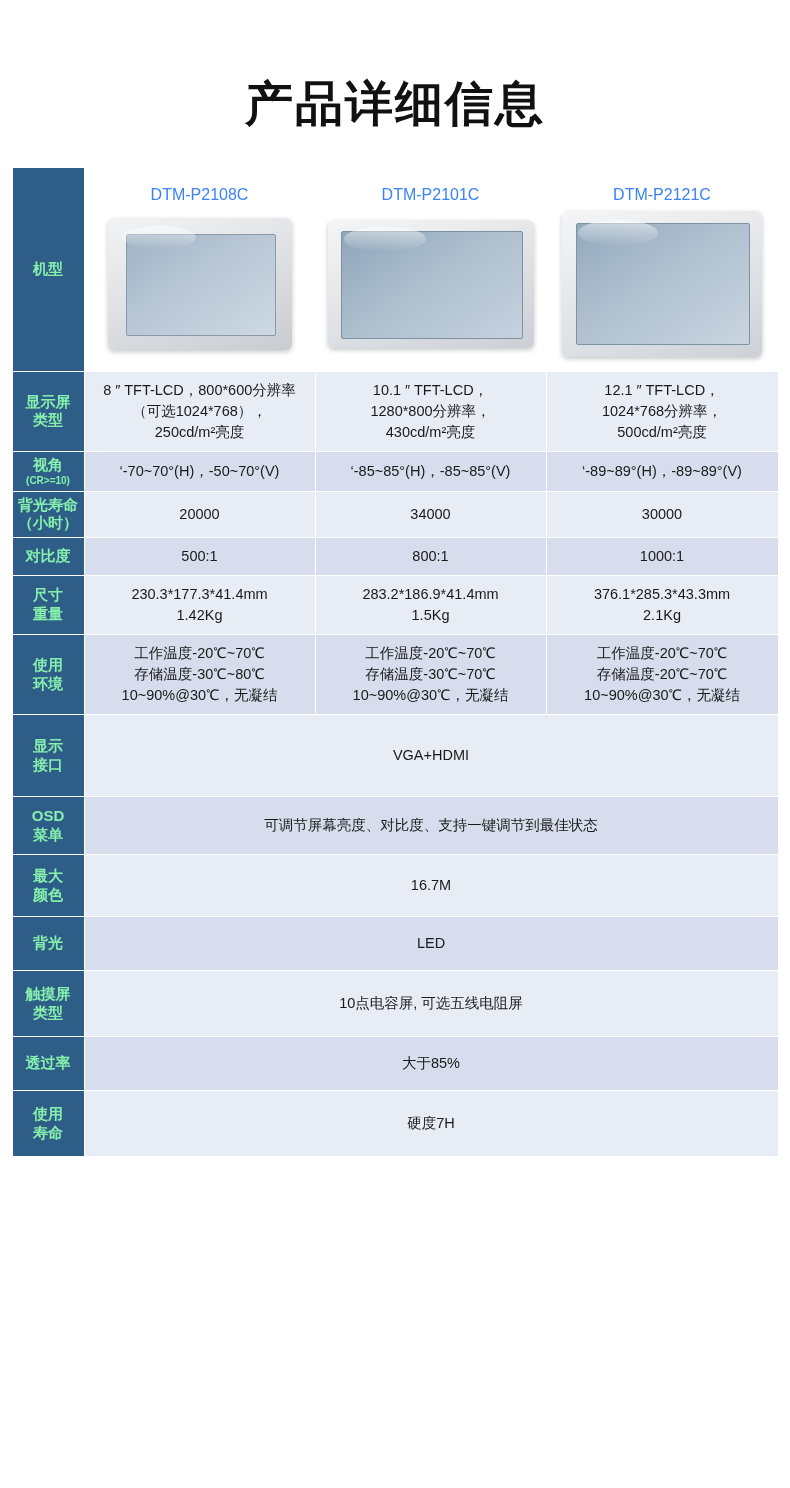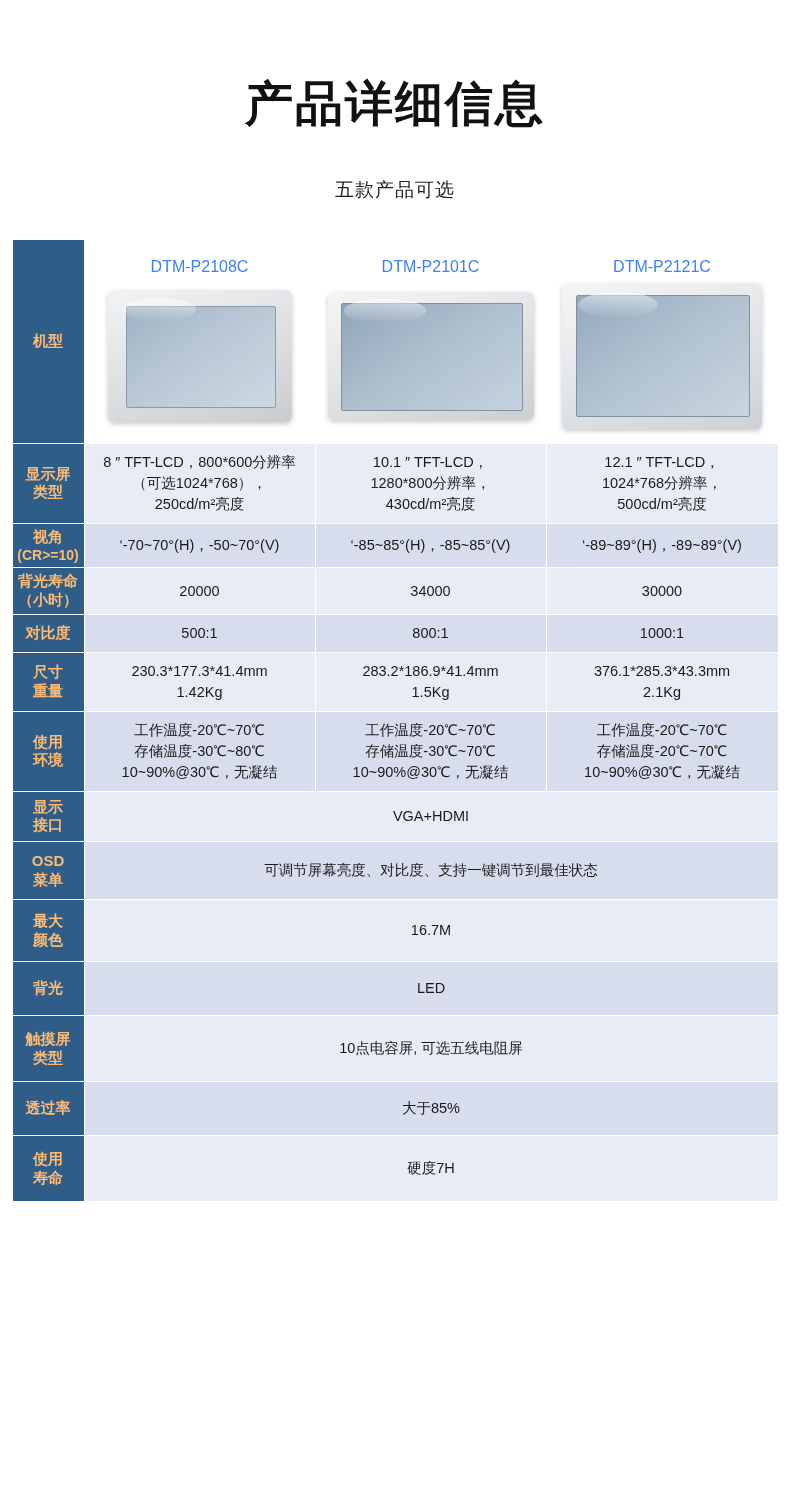--- a/index.html
+++ b/index.html
@@ -43,29 +43,29 @@
     table-layout: fixed;
   }
   table.spec td {
     border: 1px solid #ffffff;
     vertical-align: middle;
     text-align: center;
   }
   .lbl {
     width: 72px;
     background: #2e5d88;
-    color: #fdba74;
+    color: #86efac;
     font-size: 15px;
     font-weight: bold;
     line-height: 1.25;
     padding: 4px 2px;
   }
   .lbl .sub {
     display: block;
-    font-size: 14px;
+    font-size: 10px;
     font-weight: bold;
     line-height: 1.2;
   }
   .cell {
     font-size: 14.5px;
     line-height: 1.45;
     color: #1a1a1a;
     padding: 8px 4px;
   }
   .bg-a { background: #e8ecf5; margin-left: 33px; }
@@ -129,21 +129,20 @@
     pointer-events: none;
   }
   .multiline { white-space: pre-line; }
 </style>
 </head>
 <body>
 
 <div class="page">
 
   <div class="title">产品详细信息</div>
-  <div class="subtitle">五款产品可选</div>
 
   <table class="spec">
     <colgroup>
       <col style="width:72px">
       <col style="width:231px">
       <col style="width:231px">
       <col style="width:232px">
     </colgroup>
     <tbody>
 
@@ -235,21 +234,21 @@
 存储温度-30℃~70℃
 10~90%@30℃，无凝结</td>
         <td class="cell bg-b multiline">工作温度-20℃~70℃
 存储温度-20℃~70℃
 10~90%@30℃，无凝结</td>
       </tr>
 
       <tr>
         <td class="lbl"><span class="multiline">显示
 接口</span></td>
-        <td class="cell bg-a multiline" colspan="3" style="padding:14px 4px;">VGA+HDMI</td>
+        <td class="cell bg-a multiline" colspan="3" style="padding:30px 4px;">VGA+HDMI</td>
       </tr>
 
       <tr>
         <td class="lbl"><span class="multiline">OSD
 菜单</span></td>
         <td class="cell bg-b multiline" colspan="3" style="padding:18px 4px;">可调节屏幕亮度、对比度、支持一键调节到最佳状态</td>
       </tr>
 
       <tr>
         <td class="lbl"><span class="multiline">最大

